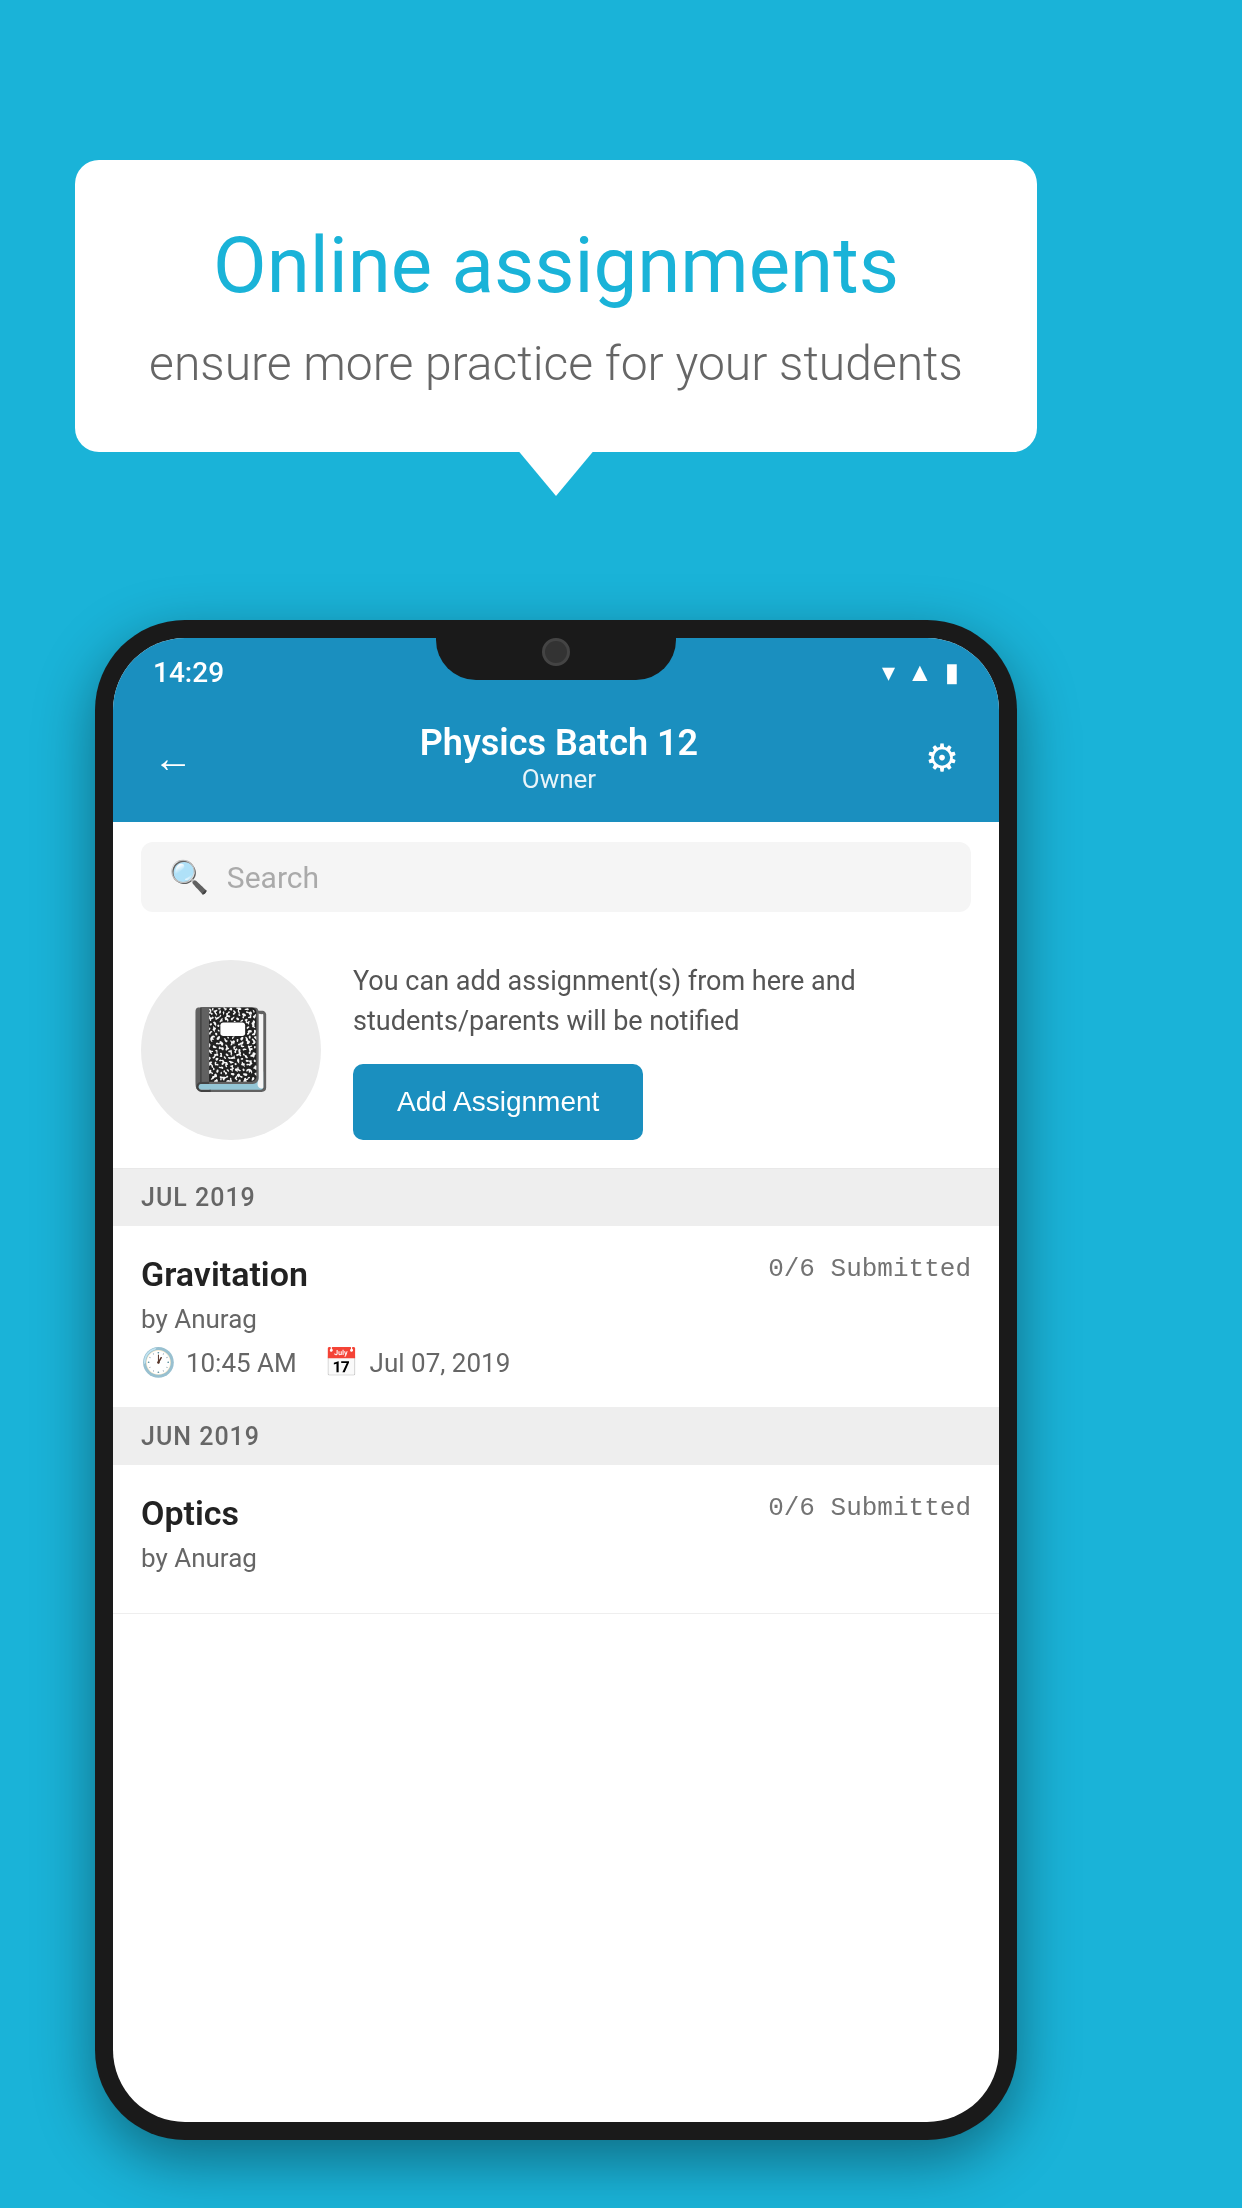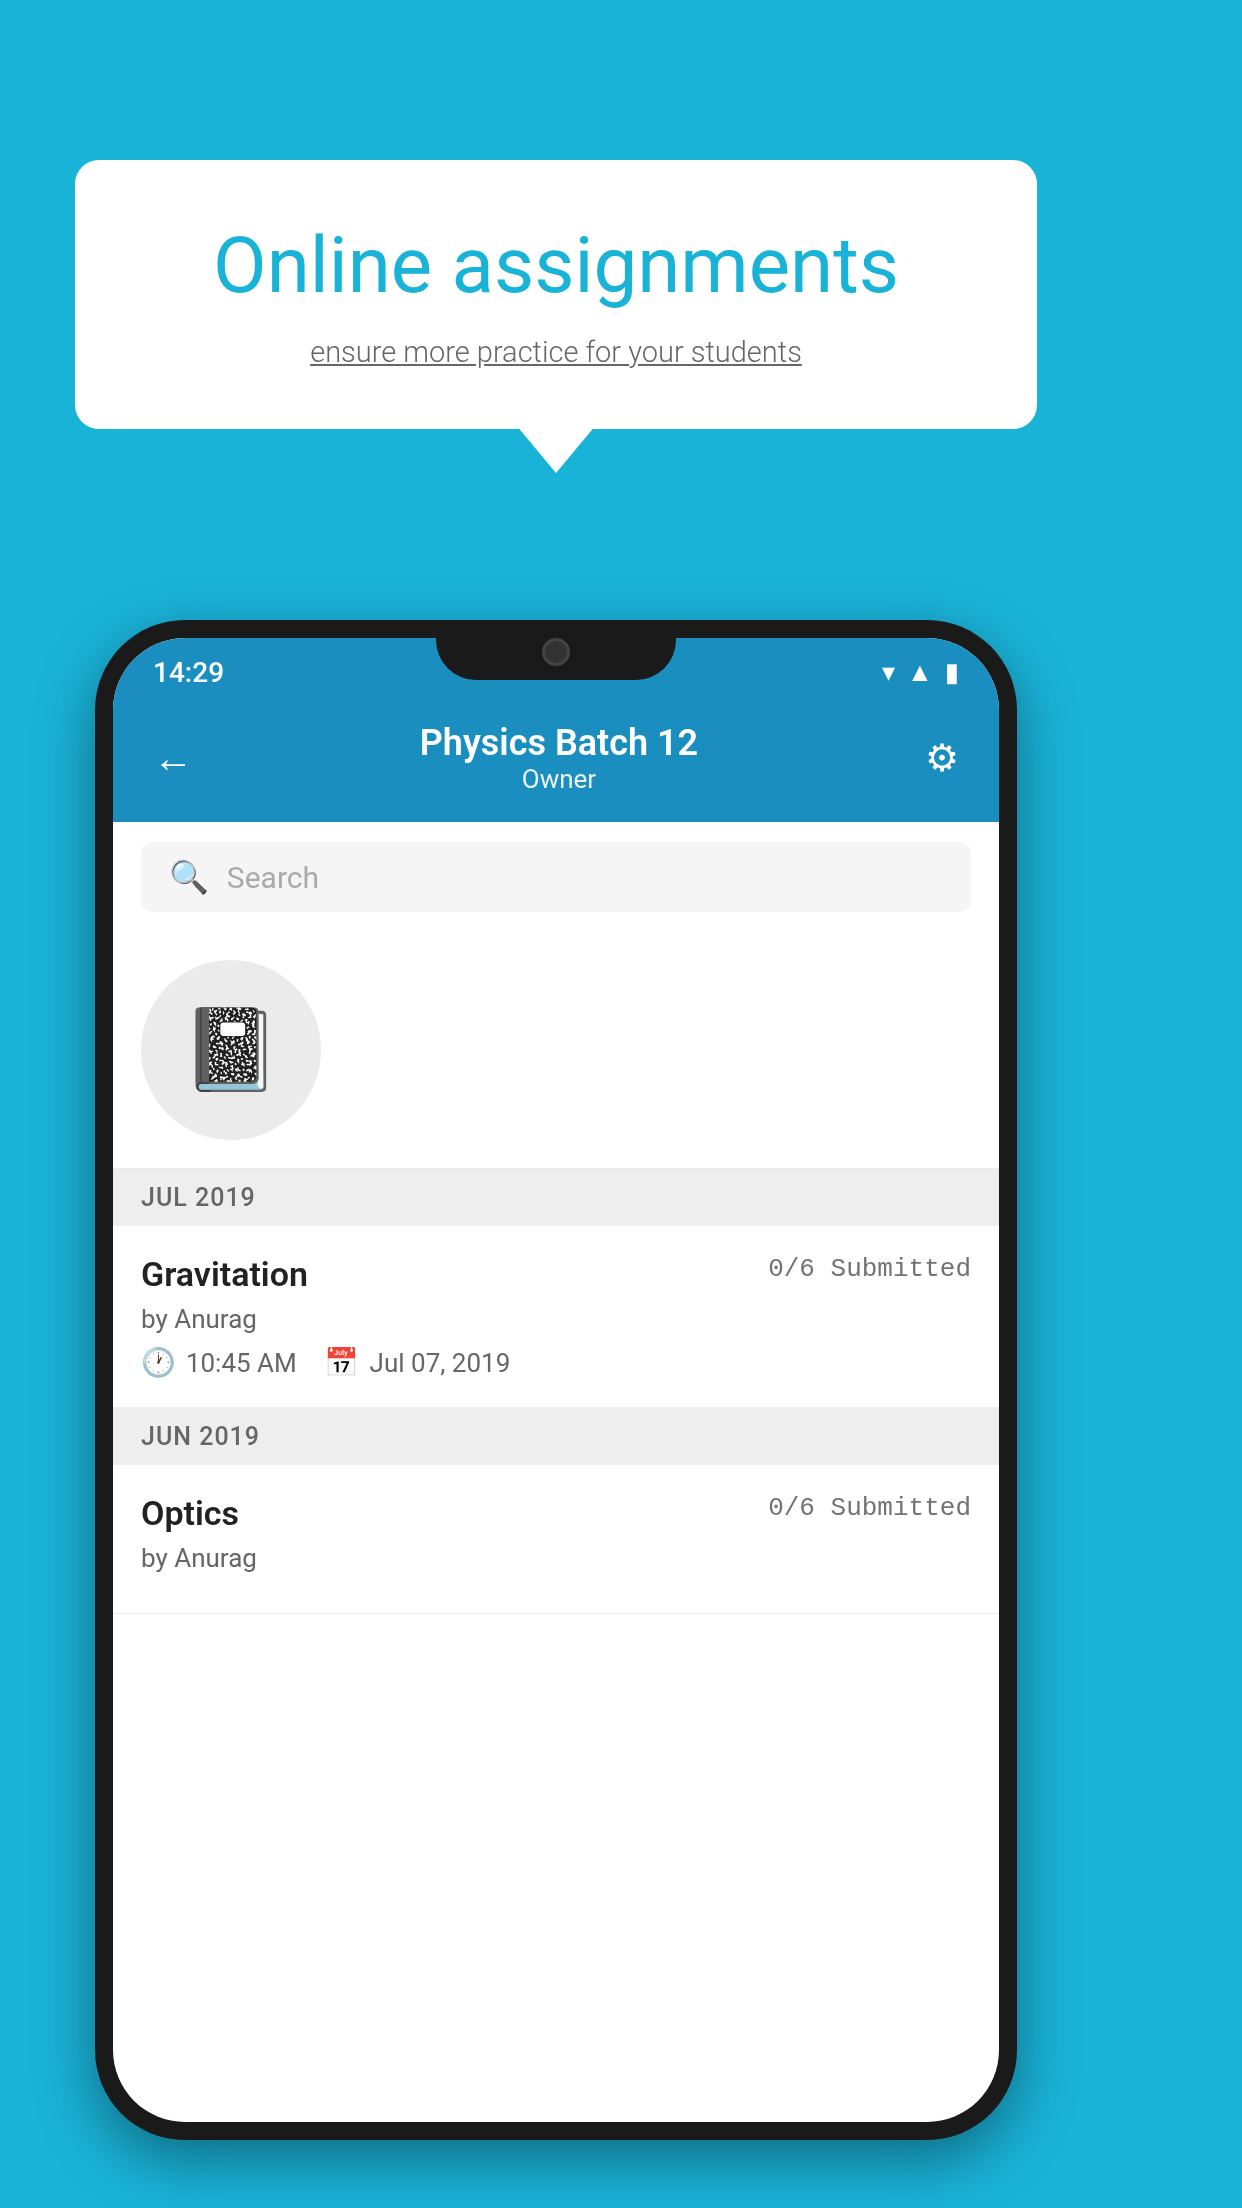--- a/index.html
+++ b/index.html
@@ -43,24 +43,23 @@
     }
 
     .speech-bubble-title {
       font-size: 78px;
       font-weight: 400;
       color: #1ab3d8;
       margin-bottom: 24px;
     }
 
     .speech-bubble-subtitle {
-      font-size: 29px;
+      font-size: 48px;
       color: #666;
       font-weight: 300;
-      text-decoration: underline;
     }
 
     
     .phone-container {
       position: absolute;
       top: 620px;
       left: 95px;
       right: 95px;
       bottom: 0;
     }
@@ -390,20 +389,24 @@
           <div class="search-input-wrap">
             <span class="search-icon-sym">🔍</span>
             <span class="search-placeholder">Search</span>
           </div>
         </div>
 
         <div class="add-assignment-promo">
           <div class="promo-icon-circle">
             <span class="notebook-icon">📓</span>
           </div>
+          <div class="promo-right">
+            <div class="promo-text">You can add assignment(s) from here and students/parents will be notified</div>
+            <button class="add-assignment-btn">Add Assignment</button>
+          </div>
         </div>
 
         <div class="month-header">JUL 2019</div>
 
         <div class="assignment-item">
           <div class="assignment-top-row">
             <span class="assignment-name">Gravitation</span>
             <span class="assignment-submitted">0/6 Submitted</span>
           </div>
           <div class="assignment-by">by Anurag</div>

